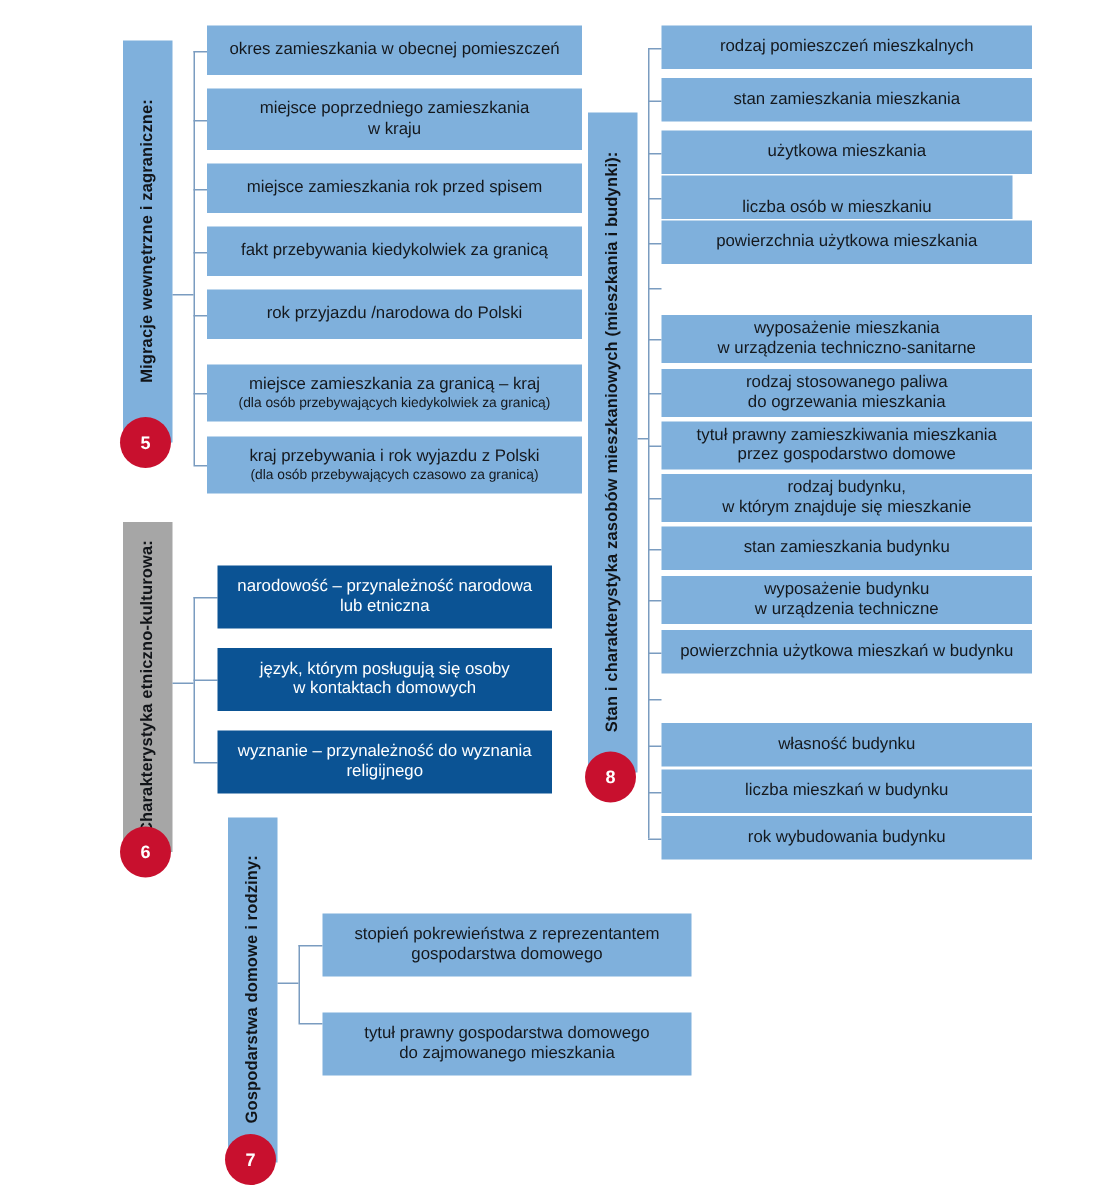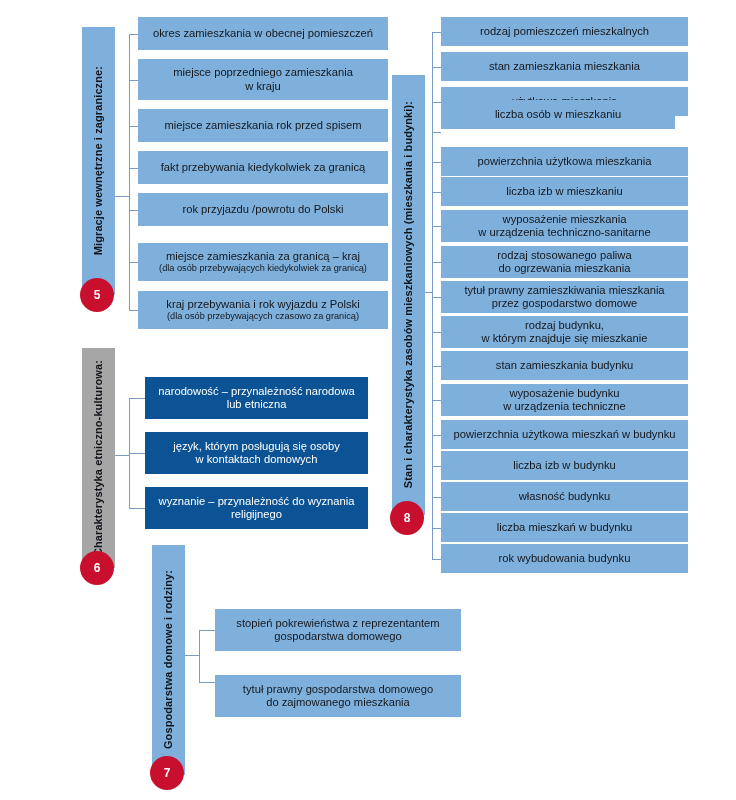--- a/index.html
+++ b/index.html
@@ -113,21 +113,21 @@
       <div class="stub" style="left: 129px; top: 125.5px; width: 9px;"></div>
       <div class="box light" style="left: 138px; top: 109px; width: 250px; height: 33px;">
         <span class="t1">miejsce zamieszkania rok przed spisem</span>
       </div>
       <div class="stub" style="left: 129px; top: 167.5px; width: 9px;"></div>
       <div class="box light" style="left: 138px; top: 151px; width: 250px; height: 33px;">
         <span class="t1">fakt przebywania kiedykolwiek za granicą</span>
       </div>
       <div class="stub" style="left: 129px; top: 209.5px; width: 9px;"></div>
       <div class="box light" style="left: 138px; top: 193px; width: 250px; height: 33px;">
-        <span class="t1">rok przyjazdu /powrotu do Polski</span>
+        <span class="t1">rok przyjazdu /narodowa do Polski</span>
       </div>
       <div class="stub" style="left: 129px; top: 262px; width: 9px;"></div>
       <div class="box light" style="left: 138px; top: 243px; width: 250px; height: 38px;">
         <span class="t1">miejsce zamieszkania za granicą – kraj</span>
         <span class="t2">(dla osób przebywających kiedykolwiek za granicą)</span>
       </div>
       <div class="stub" style="left: 129px; top: 310px; width: 9px;"></div>
       <div class="box light" style="left: 138px; top: 291px; width: 250px; height: 38px;">
         <span class="t1">kraj przebywania i rok wyjazdu z Polski</span>
         <span class="t2">(dla osób przebywających czasowo za granicą)</span>
@@ -187,31 +187,28 @@
       </div>
       <div class="stub" style="left: 432px; top: 66.5px; width: 9px;"></div>
       <div class="box light" style="left: 441px; top: 52px; width: 247px; height: 29px;">
         <span class="t1">stan zamieszkania mieszkania</span>
       </div>
       <div class="stub" style="left: 432px; top: 101.5px; width: 9px;"></div>
       <div class="box light" style="left: 441px; top: 87px; width: 247px; height: 29px;">
         <span class="t1">użytkowa mieszkania</span>
       </div>
       <div class="stub" style="left: 432px; top: 131.5px; width: 9px;"></div>
-      <div class="box light" style="left: 441px; top: 100px; width: 234px; height: 29px;">
+      <div class="box light" style="left: 441px; top: 117px; width: 234px; height: 29px; justify-content: flex-end;">
         <span class="t1">liczba osób w mieszkaniu</span>
       </div>
       <div class="stub" style="left: 432px; top: 161.5px; width: 9px;"></div>
       <div class="box light" style="left: 441px; top: 147px; width: 247px; height: 29px;">
         <span class="t1">powierzchnia użytkowa mieszkania</span>
       </div>
       <div class="stub" style="left: 432px; top: 191.5px; width: 9px;"></div>
-      <div class="box light" style="left: 441px; top: 177px; width: 247px; height: 29px;">
-        <span class="t1">liczba izb w mieszkaniu</span>
-      </div>
       <div class="stub" style="left: 432px; top: 226px; width: 9px;"></div>
       <div class="box light" style="left: 441px; top: 210px; width: 247px; height: 32px;">
         <span class="t1">wyposażenie mieszkania
 w urządzenia techniczno-sanitarne</span>
       </div>
       <div class="stub" style="left: 432px; top: 262px; width: 9px;"></div>
       <div class="box light" style="left: 441px; top: 246px; width: 247px; height: 32px;">
         <span class="t1">rodzaj stosowanego paliwa
 do ogrzewania mieszkania</span>
       </div>
@@ -232,23 +229,20 @@
       <div class="stub" style="left: 432px; top: 400px; width: 9px;"></div>
       <div class="box light" style="left: 441px; top: 384px; width: 247px; height: 32px;">
         <span class="t1">wyposażenie budynku
 w urządzenia techniczne</span>
       </div>
       <div class="stub" style="left: 432px; top: 434.5px; width: 9px;"></div>
       <div class="box light" style="left: 441px; top: 420px; width: 247px; height: 29px;">
         <span class="t1">powierzchnia użytkowa mieszkań w budynku</span>
       </div>
       <div class="stub" style="left: 432px; top: 465.5px; width: 9px;"></div>
-      <div class="box light" style="left: 441px; top: 451px; width: 247px; height: 29px;">
-        <span class="t1">liczba izb w budynku</span>
-      </div>
       <div class="stub" style="left: 432px; top: 496.5px; width: 9px;"></div>
       <div class="box light" style="left: 441px; top: 482px; width: 247px; height: 29px;">
         <span class="t1">własność budynku</span>
       </div>
       <div class="stub" style="left: 432px; top: 527.5px; width: 9px;"></div>
       <div class="box light" style="left: 441px; top: 513px; width: 247px; height: 29px;">
         <span class="t1">liczba mieszkań w budynku</span>
       </div>
       <div class="stub" style="left: 432px; top: 558.5px; width: 9px;"></div>
       <div class="box light" style="left: 441px; top: 544px; width: 247px; height: 29px;">

